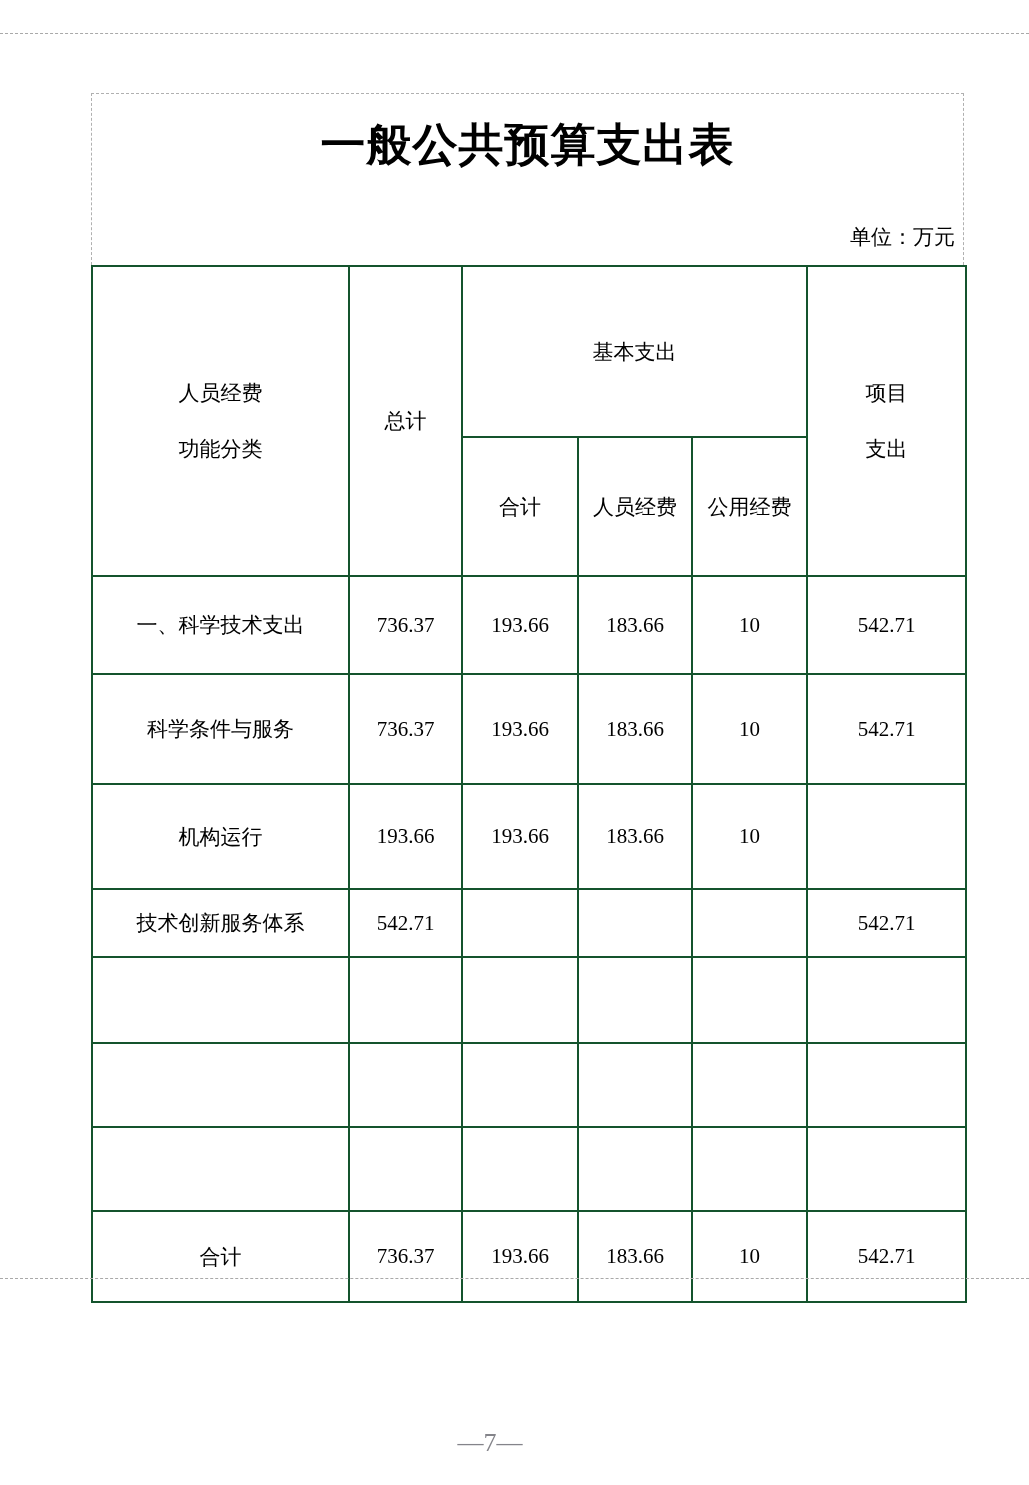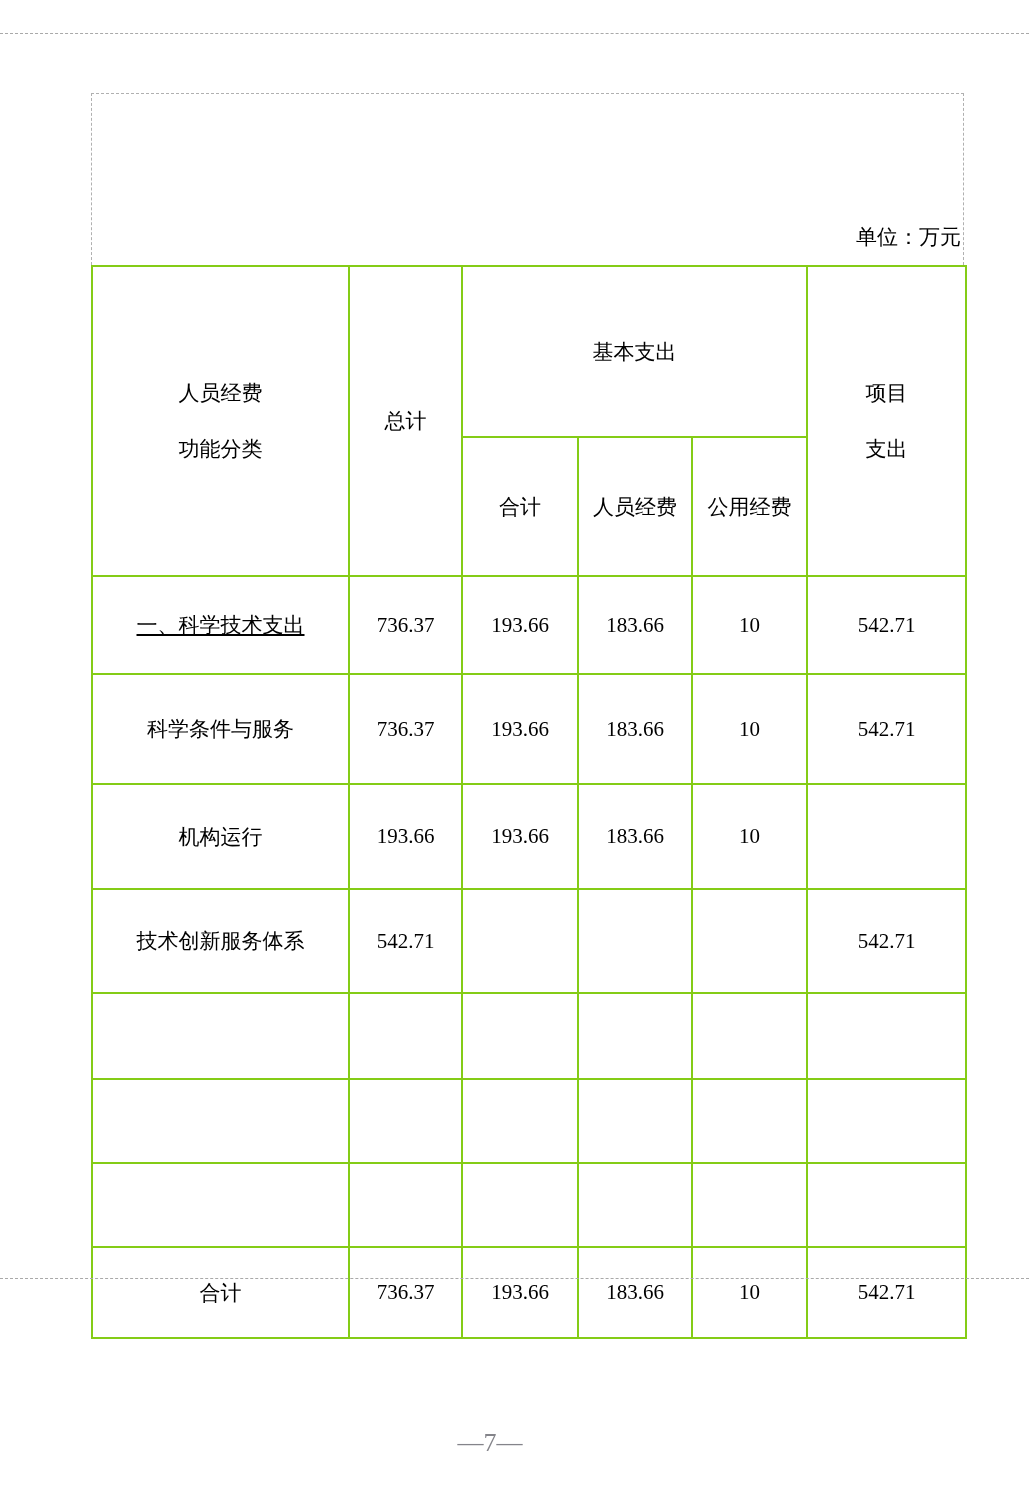--- a/index.html
+++ b/index.html
@@ -38,57 +38,57 @@
   .doc-title {
     margin: 27px 0 0 0;
     text-align: center;
     font-size: 45px;
     line-height: 48px;
     font-weight: bold;
     letter-spacing: 1px;
   }
   .unit-label {
     position: absolute;
-    right: 2px;
+    right: 8px;
     bottom: 16px;
     font-size: 21px;
     line-height: 24px;
   }
 
   table.budget-table {
     position: absolute;
     left: 91px;
     top: 265px;
     width: 874px;
     border-collapse: collapse;
     table-layout: fixed;
   }
   table.budget-table td {
-    border: 2px solid #84cc16;
+    border: 2px solid #14532d;
     font-size: 21px;
     text-align: center;
     vertical-align: middle;
     padding: 0;
     overflow: hidden;
   }
   tr.hrow1 { height: 171px; }
   tr.hrow2 { height: 139px; }
   tr.r0 { height: 98px; }
   tr.r1 { height: 110px; }
   tr.r2 { height: 105px; }
-  tr.r3 { height: 104px; }
+  tr.r3 { height: 68px; }
   tr.r4 { height: 86px; }
   tr.r5 { height: 84px; }
   tr.r6 { height: 84px; }
   tr.r7 { height: 91px; }
 
   td.twoline div:first-child { margin-bottom: 28px; }
 
   td.label-cell { text-align: left; }
-  td.ind-flush  { padding-left: 2px; text-decoration: underline; }
+  td.ind-flush  { padding-left: 2px; }
   td.ind-mid    { padding-left: 42px; }
   td.ind-deep   { padding-left: 62px; }
   td.ind-small  { padding-left: 33px; }
   td.label-center { text-align: center; }
 
   .page-number {
     position: absolute;
     top: 1428px;
     left: 490px;
     transform: translateX(-50%);
@@ -98,20 +98,21 @@
   }
 </style>
 </head>
 <body>
 
 <div>
 
   <div class="boundary-line boundary-top"></div>
 
   <div class="title-frame">
+    <h1 class="doc-title">一般公共预算支出表</h1>
     <div class="unit-label">单位：万元</div>
   </div>
 
   <table class="budget-table">
     <colgroup>
       <col style="width:257px">
       <col style="width:113px">
       <col style="width:116px">
       <col style="width:114px">
       <col style="width:115px">

